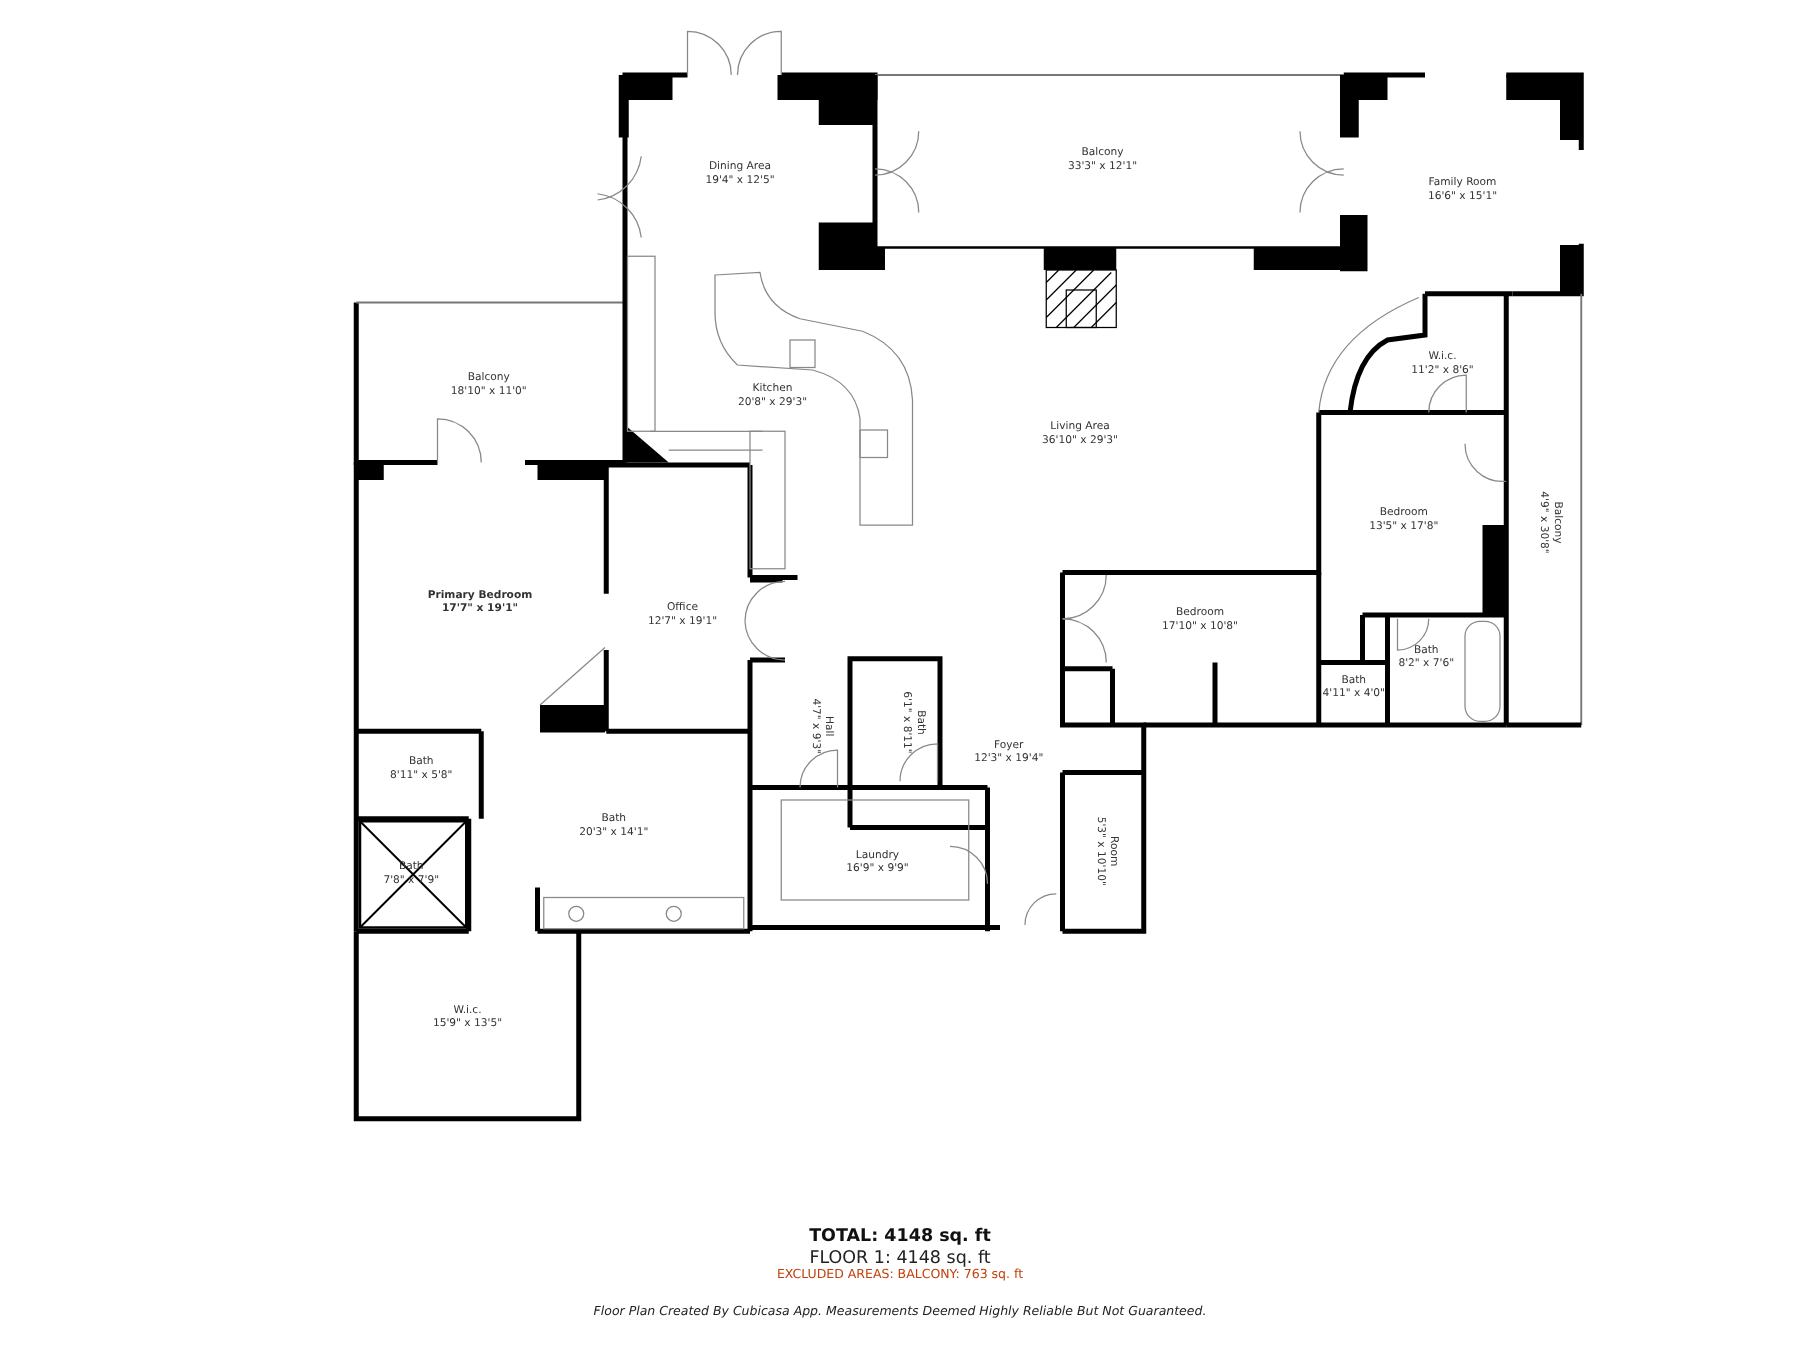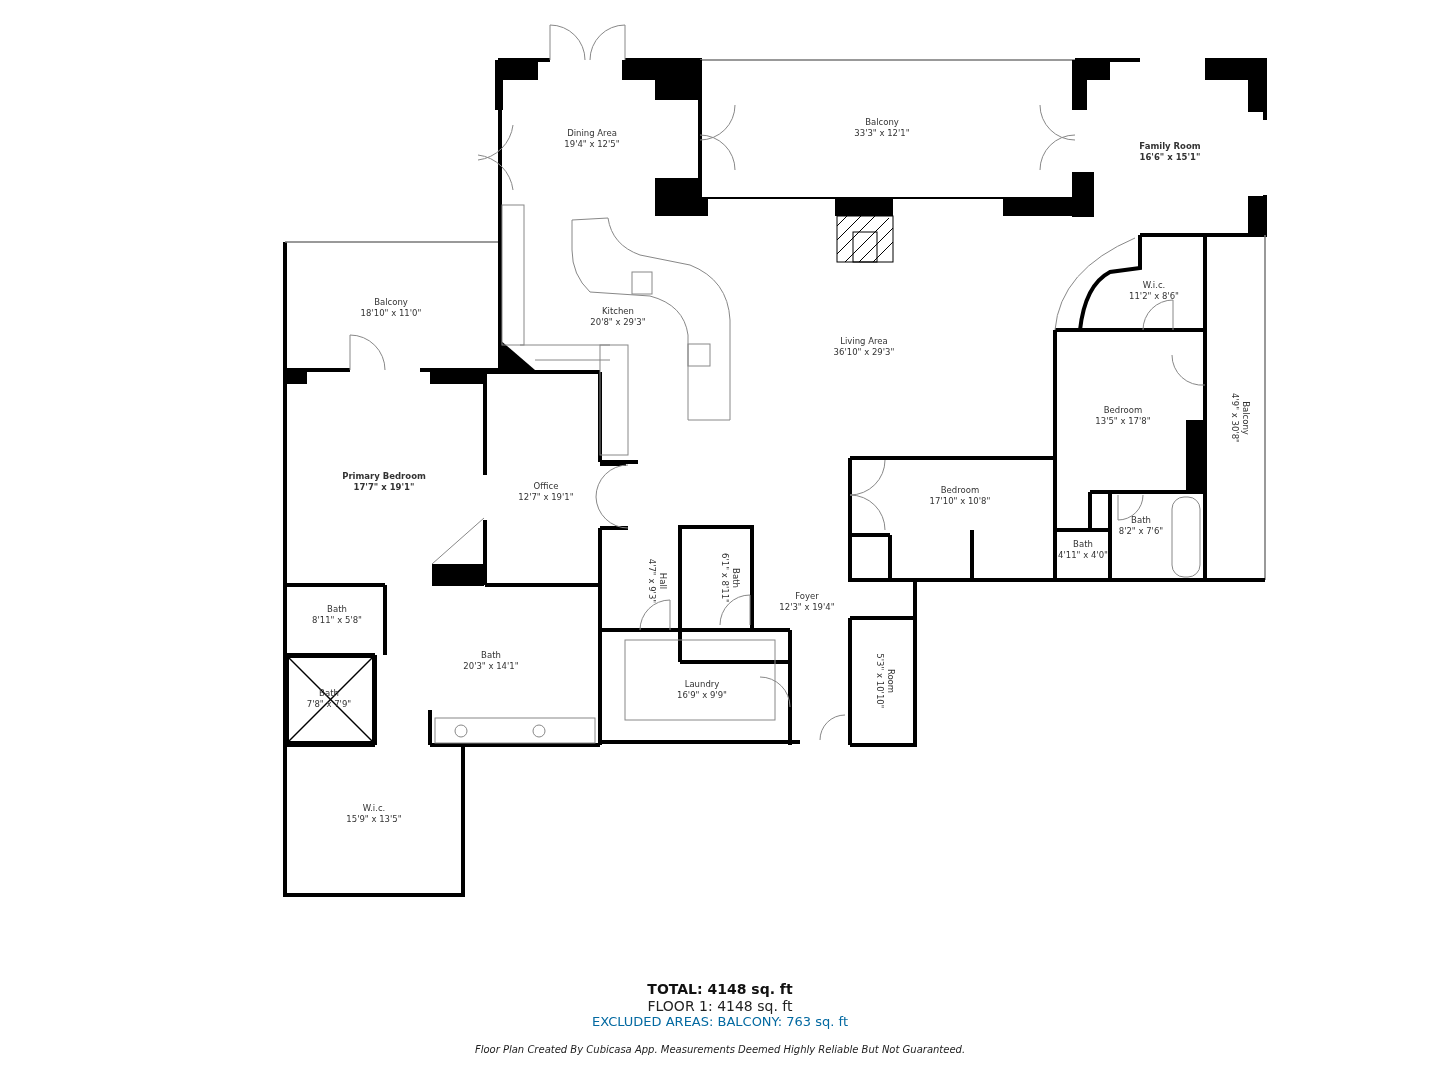--- a/index.html
+++ b/index.html
@@ -3,21 +3,21 @@
 <meta charset="utf-8">
 <style>
   html, body { margin:0; padding:0; background:#ffffff; }
   body { width:1440px; height:1080px; position:relative; overflow:hidden; font-family:"DejaVu Sans", "Liberation Sans", sans-serif; color:#222; }
   #plan { position:absolute; left:0; top:0; width:1440px; height:1080px; }
   .label { position:absolute; text-align:center; font-size:8.5px; line-height:11px; color:#333; white-space:nowrap; transform:translate(-50%,-50%); }
   .label.rot { transform:translate(-50%,-50%) rotate(90deg); }
   .footer { position:absolute; left:0; width:1440px; text-align:center; }
   .total { top:981px; font-size:14px; font-weight:bold; color:#111; }
   .floor { top:998px; font-size:14px; color:#222; }
-  .excluded { top:1014px; font-size:13px; color:#0369a1; }
+  .excluded { top:1014px; font-size:10px; color:#c2410c; }
   .credit { top:1044px; font-size:10px; color:#222;font-style:italic; }
 </style>
 </head>
 <body>
 
 <svg id="plan" viewBox="0 0 1440 1080" xmlns="http://www.w3.org/2000/svg">
   <g fill="none" stroke="#000" stroke-width="4">
 
     <polyline points="500,200 500,115 500,60 550,60"></polyline>
     <polyline points="625,60 700,60 700,200"></polyline>
@@ -168,21 +168,21 @@
 </svg>
 
 <div class="label" style="left:592px;top:139px;">
   <div>Dining Area</div>
   <div>19'4" x 12'5"</div>
 </div>
 <div class="label" style="left:882px;top:128px;">
   <div>Balcony</div>
   <div>33'3" x 12'1"</div>
 </div>
-<div class="label" style="left:1170px;top:152px;font-weight:bold;">
+<div class="label" style="left:1170px;top:152px;">
   <div>Family Room</div>
   <div>16'6" x 15'1"</div>
 </div>
 <div class="label" style="left:391px;top:308px;">
   <div>Balcony</div>
   <div>18'10" x 11'0"</div>
 </div>
 <div class="label" style="left:618px;top:317px;">
   <div>Kitchen</div>
   <div>20'8" x 29'3"</div>

